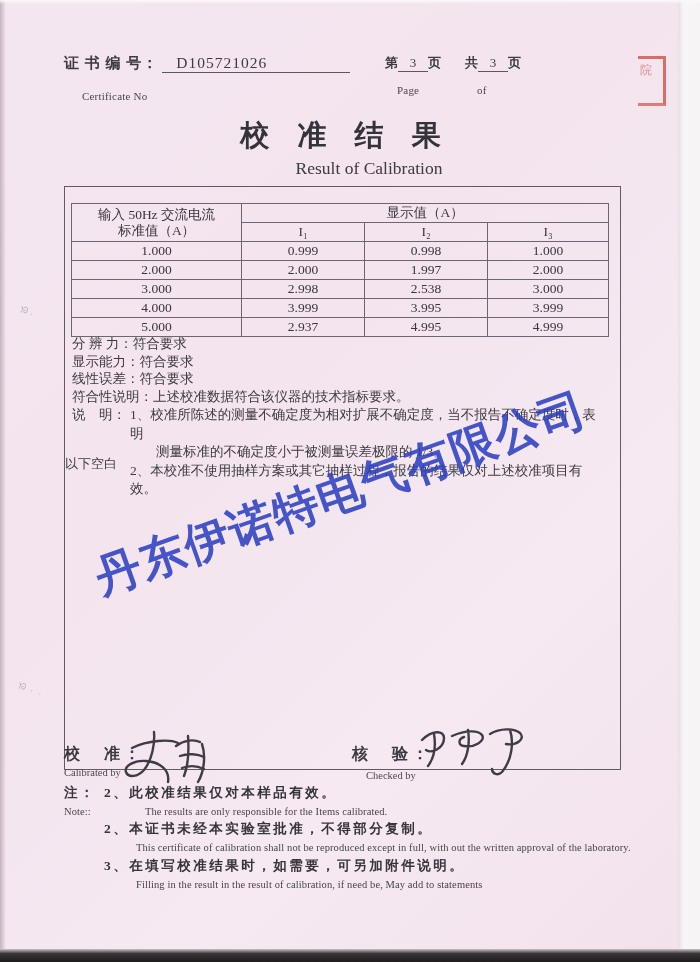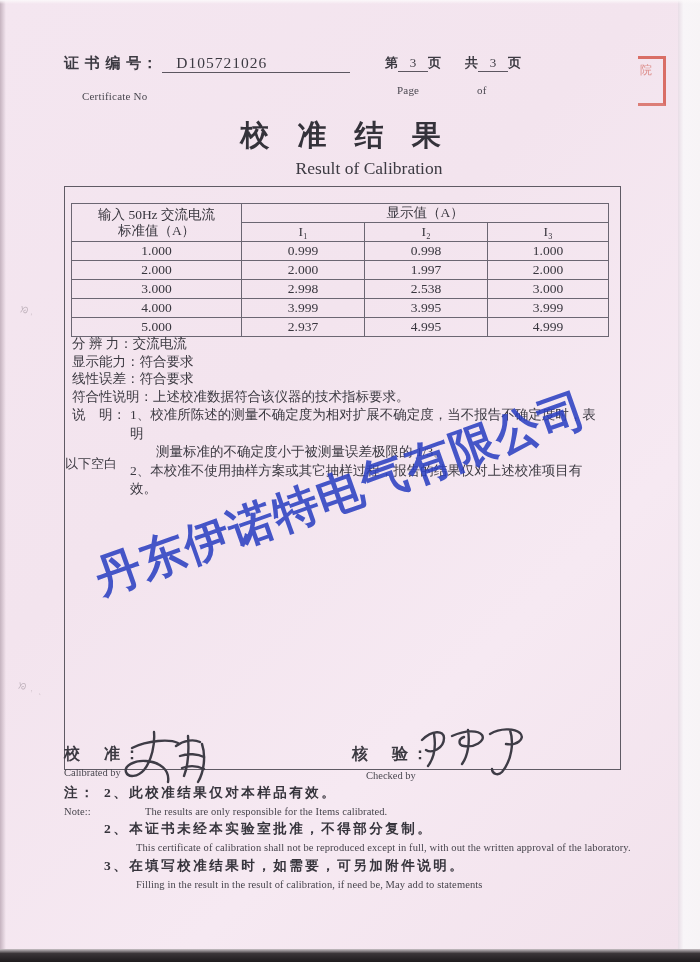--- a/index.html
+++ b/index.html
@@ -197,21 +197,21 @@
         <tr>
           <td>5.000</td>
           <td>2.937</td>
           <td>4.995</td>
           <td>4.999</td>
         </tr>
       </tbody>
     </table>
 
     <div class="result-lines">
-      <div>分 辨 力：交流电流</div>
+      <div>分 辨 力：符合要求</div>
       <div>显示能力：符合要求</div>
       <div>线性误差：符合要求</div>
       <div>符合性说明：上述校准数据符合该仪器的技术指标要求。</div>
     </div>
 
     <div class="remarks">
       <span class="lbl">说　明：</span>
       <div class="body">
         <div>1、校准所陈述的测量不确定度为相对扩展不确定度，当不报告不确定度时，表明</div>
         <div class="indent">测量标准的不确定度小于被测量误差极限的 1/3。</div>

